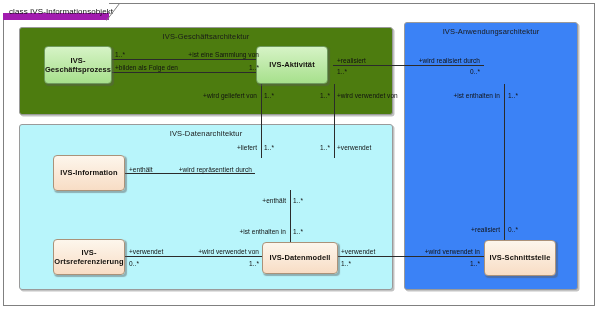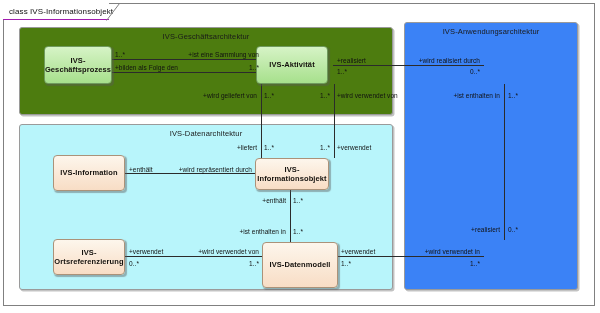--- a/index.html
+++ b/index.html
@@ -130,21 +130,21 @@
   }
   .lbl-r { text-align: right; }
 </style>
 </head>
 <body>
 
 <div id="canvas">
 
   <div class="frame"></div>
 
-  <div class="frame-tab" style="width:106px;border-bottom:1px solid #a21caf;">
+  <div class="frame-tab" style="width:106px;border-bottom:7px solid #a21caf;">
     <div class="frame-tab-inner">class IVS-Informationsobjekt</div>
   </div>
   <svg class="frame-tab-slash" style="left:106px;top:3px;" width="18" height="18" viewBox="0 0 18 18">
     <path d="M0.5,17.5 L13.5,0.5" stroke="#808080" stroke-width="1" fill="none"></path>
   </svg>
 
   <div class="panel panel-business" style="left:19px;top:27px;width:374px;height:88px;">
     <div class="panel-title">IVS-Geschäftsarchitektur</div>
   </div>
 
@@ -181,32 +181,32 @@
 
   <div class="cls cls-green" style="left:256px;top:46px;width:72px;height:38px;">
     <span>IVS-Aktivität</span>
   </div>
 
 
   <div class="cls cls-tan" style="left:53px;top:155px;width:72px;height:36px;text-align:right;">
     <span>IVS-Information</span>
   </div>
 
-  <div class="cls cls-tan" style="left:255px;top:158px;width:74px;height:32px;">
-    <span>IVS-Informationsobjekt</span>
-  </div>
 
   <div class="cls cls-tan" style="left:53px;top:239px;width:72px;height:36px;">
     <span>IVS-Ortsreferenzierung</span>
   </div>
 
-  <div class="cls cls-tan" style="left:262px;top:242px;width:76px;height:46px;">
+  <div class="cls cls-tan" style="left:262px;top:242px;width:76px;height:32px;">
     <span>IVS-Datenmodell</span>
   </div>
 
+  <div class="cls cls-tan" style="left:484px;top:240px;width:72px;height:36px;">
+    <span>IVS-Schnittstelle</span>
+  </div>
 
   <div class="lbl" style="left:115px;top:51px;">1..*</div>
   <div class="lbl" style="left:115px;top:64px;">+bilden als Folge den</div>
   <div class="lbl lbl-r" style="left:159px;top:51px;width:100px;">+ist eine Sammlung von</div>
   <div class="lbl lbl-r" style="left:219px;top:64px;width:40px;">1..*</div>
 
   <div class="lbl" style="left:337px;top:57px;">+realisiert</div>
   <div class="lbl" style="left:337px;top:68px;">1..*</div>
   <div class="lbl lbl-r" style="left:400px;top:57px;width:80px;">+wird realisiert durch</div>
   <div class="lbl lbl-r" style="left:440px;top:68px;width:40px;">0..*</div>

